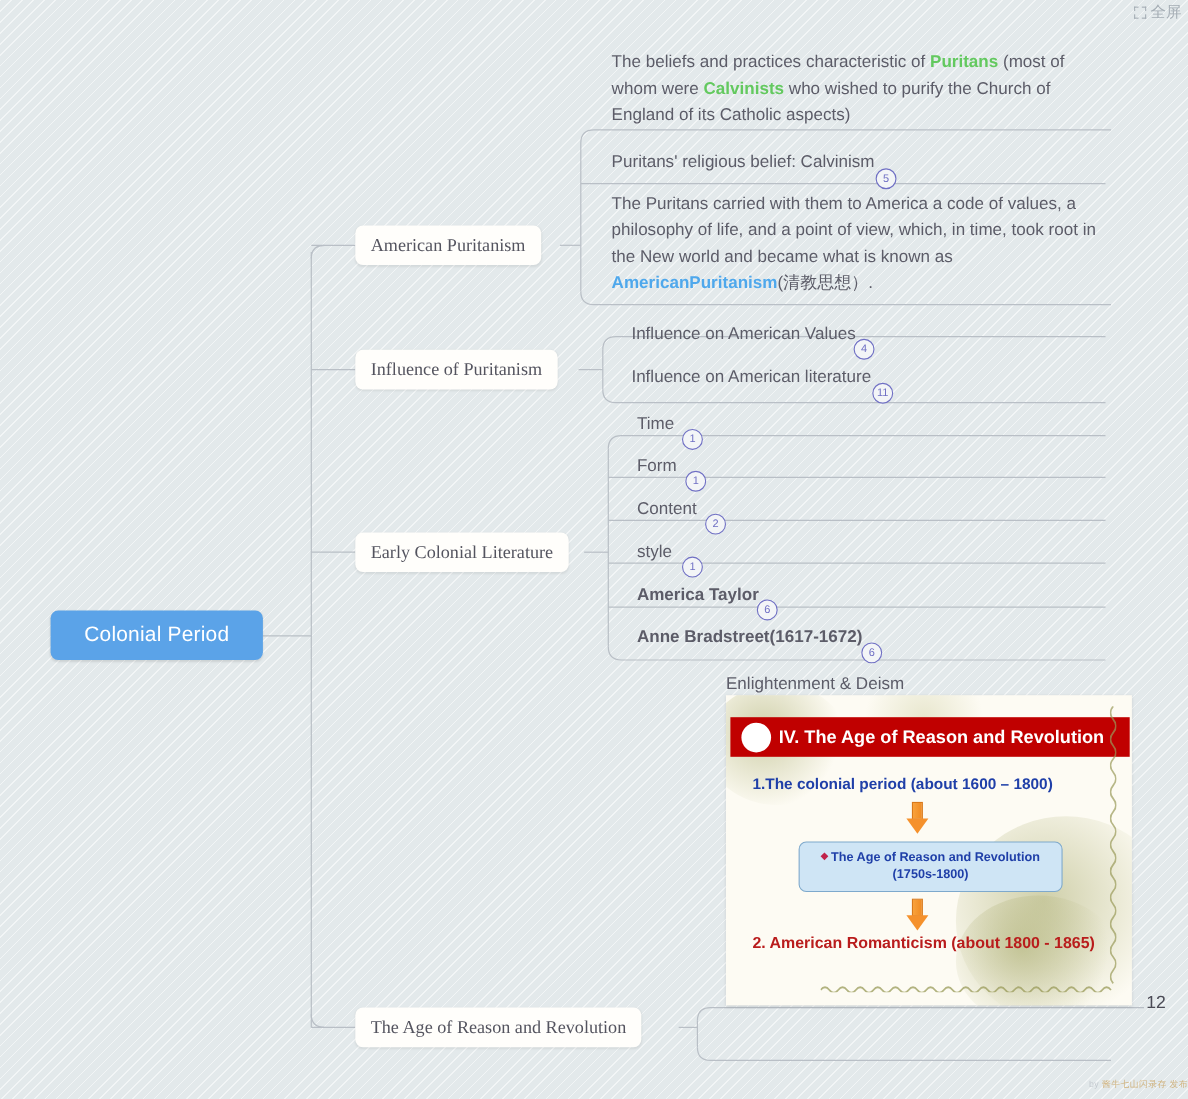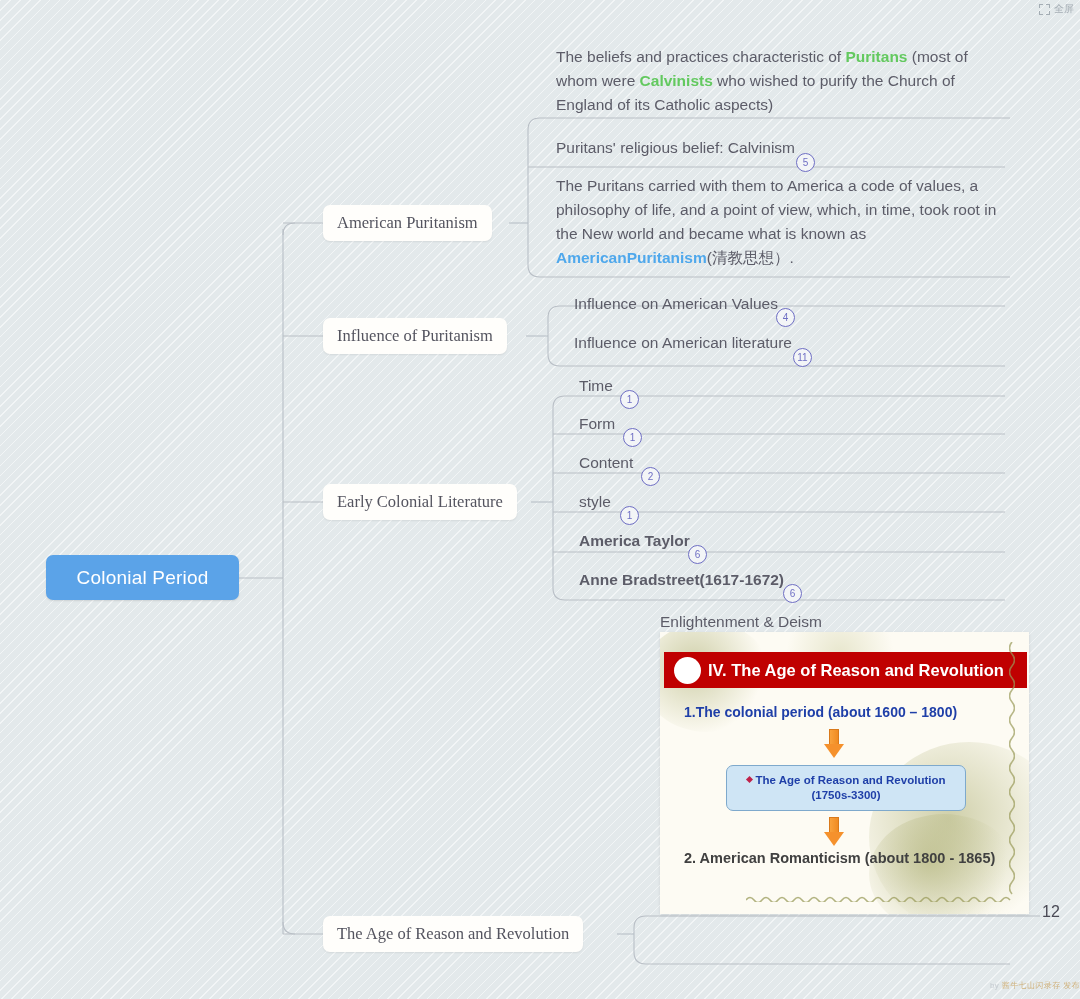--- a/index.html
+++ b/index.html
@@ -27,21 +27,21 @@
     position: absolute;
     left: 0; top: 0;
     width: 1080px; height: 999px;
   }
 
   
   .topbar {
     position: absolute;
     top: 2px; right: 6px;
     display: flex; align-items: center; gap: 4px;
-    font-size: 10px;
+    font-size: 14px;
     color: #9aa3ab;
     opacity: .85;
     z-index: 40;
   }
   .fs-icon { width: 11px; height: 11px; position: relative; display:inline-block; }
   .fs-icon i {
     position: absolute; width: 4px; height: 4px;
     border: 1px solid #9aa3ab;
   }
   .fs-icon i:nth-child(1){ left:0; top:0; border-right:none; border-bottom:none;}
@@ -205,21 +205,21 @@
     line-height: 15px;
   }
   .slide-box .diamond {
     display:inline-block; width:5px; height:5px;
     background:#c0224a; transform: rotate(45deg);
     margin-right: 4px; vertical-align: middle;
     position: relative; top: -1px;
   }
   .slide-line2 {
     position: absolute; left: 24px; top: 218px;
-    color: #404040; font-size: 14.5px; font-weight: 700;
+    color: #b91c1c; font-size: 14.5px; font-weight: 700;
     z-index: 4;
   }
   .squiggle {
     position: absolute;
     left: 86px; bottom: 12px;
     width: 270px; height: 7px;
     z-index: 4; opacity: .75;
   }
   .slide-border-right {
     position:absolute; right: 14px; top: 10px; bottom: 10px;
@@ -382,21 +382,21 @@
 
     <div class="slide-line1">1.The colonial period (about 1600 – 1800)</div>
 
     <div class="arrow a1">
       <span class="shaft"></span>
         <span class="head"></span>
     </div>
 
     <div class="slide-box">
       <div><span class="diamond"></span><span>The Age of Reason and Revolution</span></div>
-      <div>(1750s-3300)</div>
+      <div>(1750s-1800)</div>
     </div>
 
     <div class="arrow a2">
       <span class="shaft"></span>
         <span class="head"></span>
     </div>
 
     <div class="slide-line2">2. American Romanticism (about 1800 - 1865)</div>
 
     <svg class="squiggle" viewBox="0 0 270 7" preserveAspectRatio="none">

